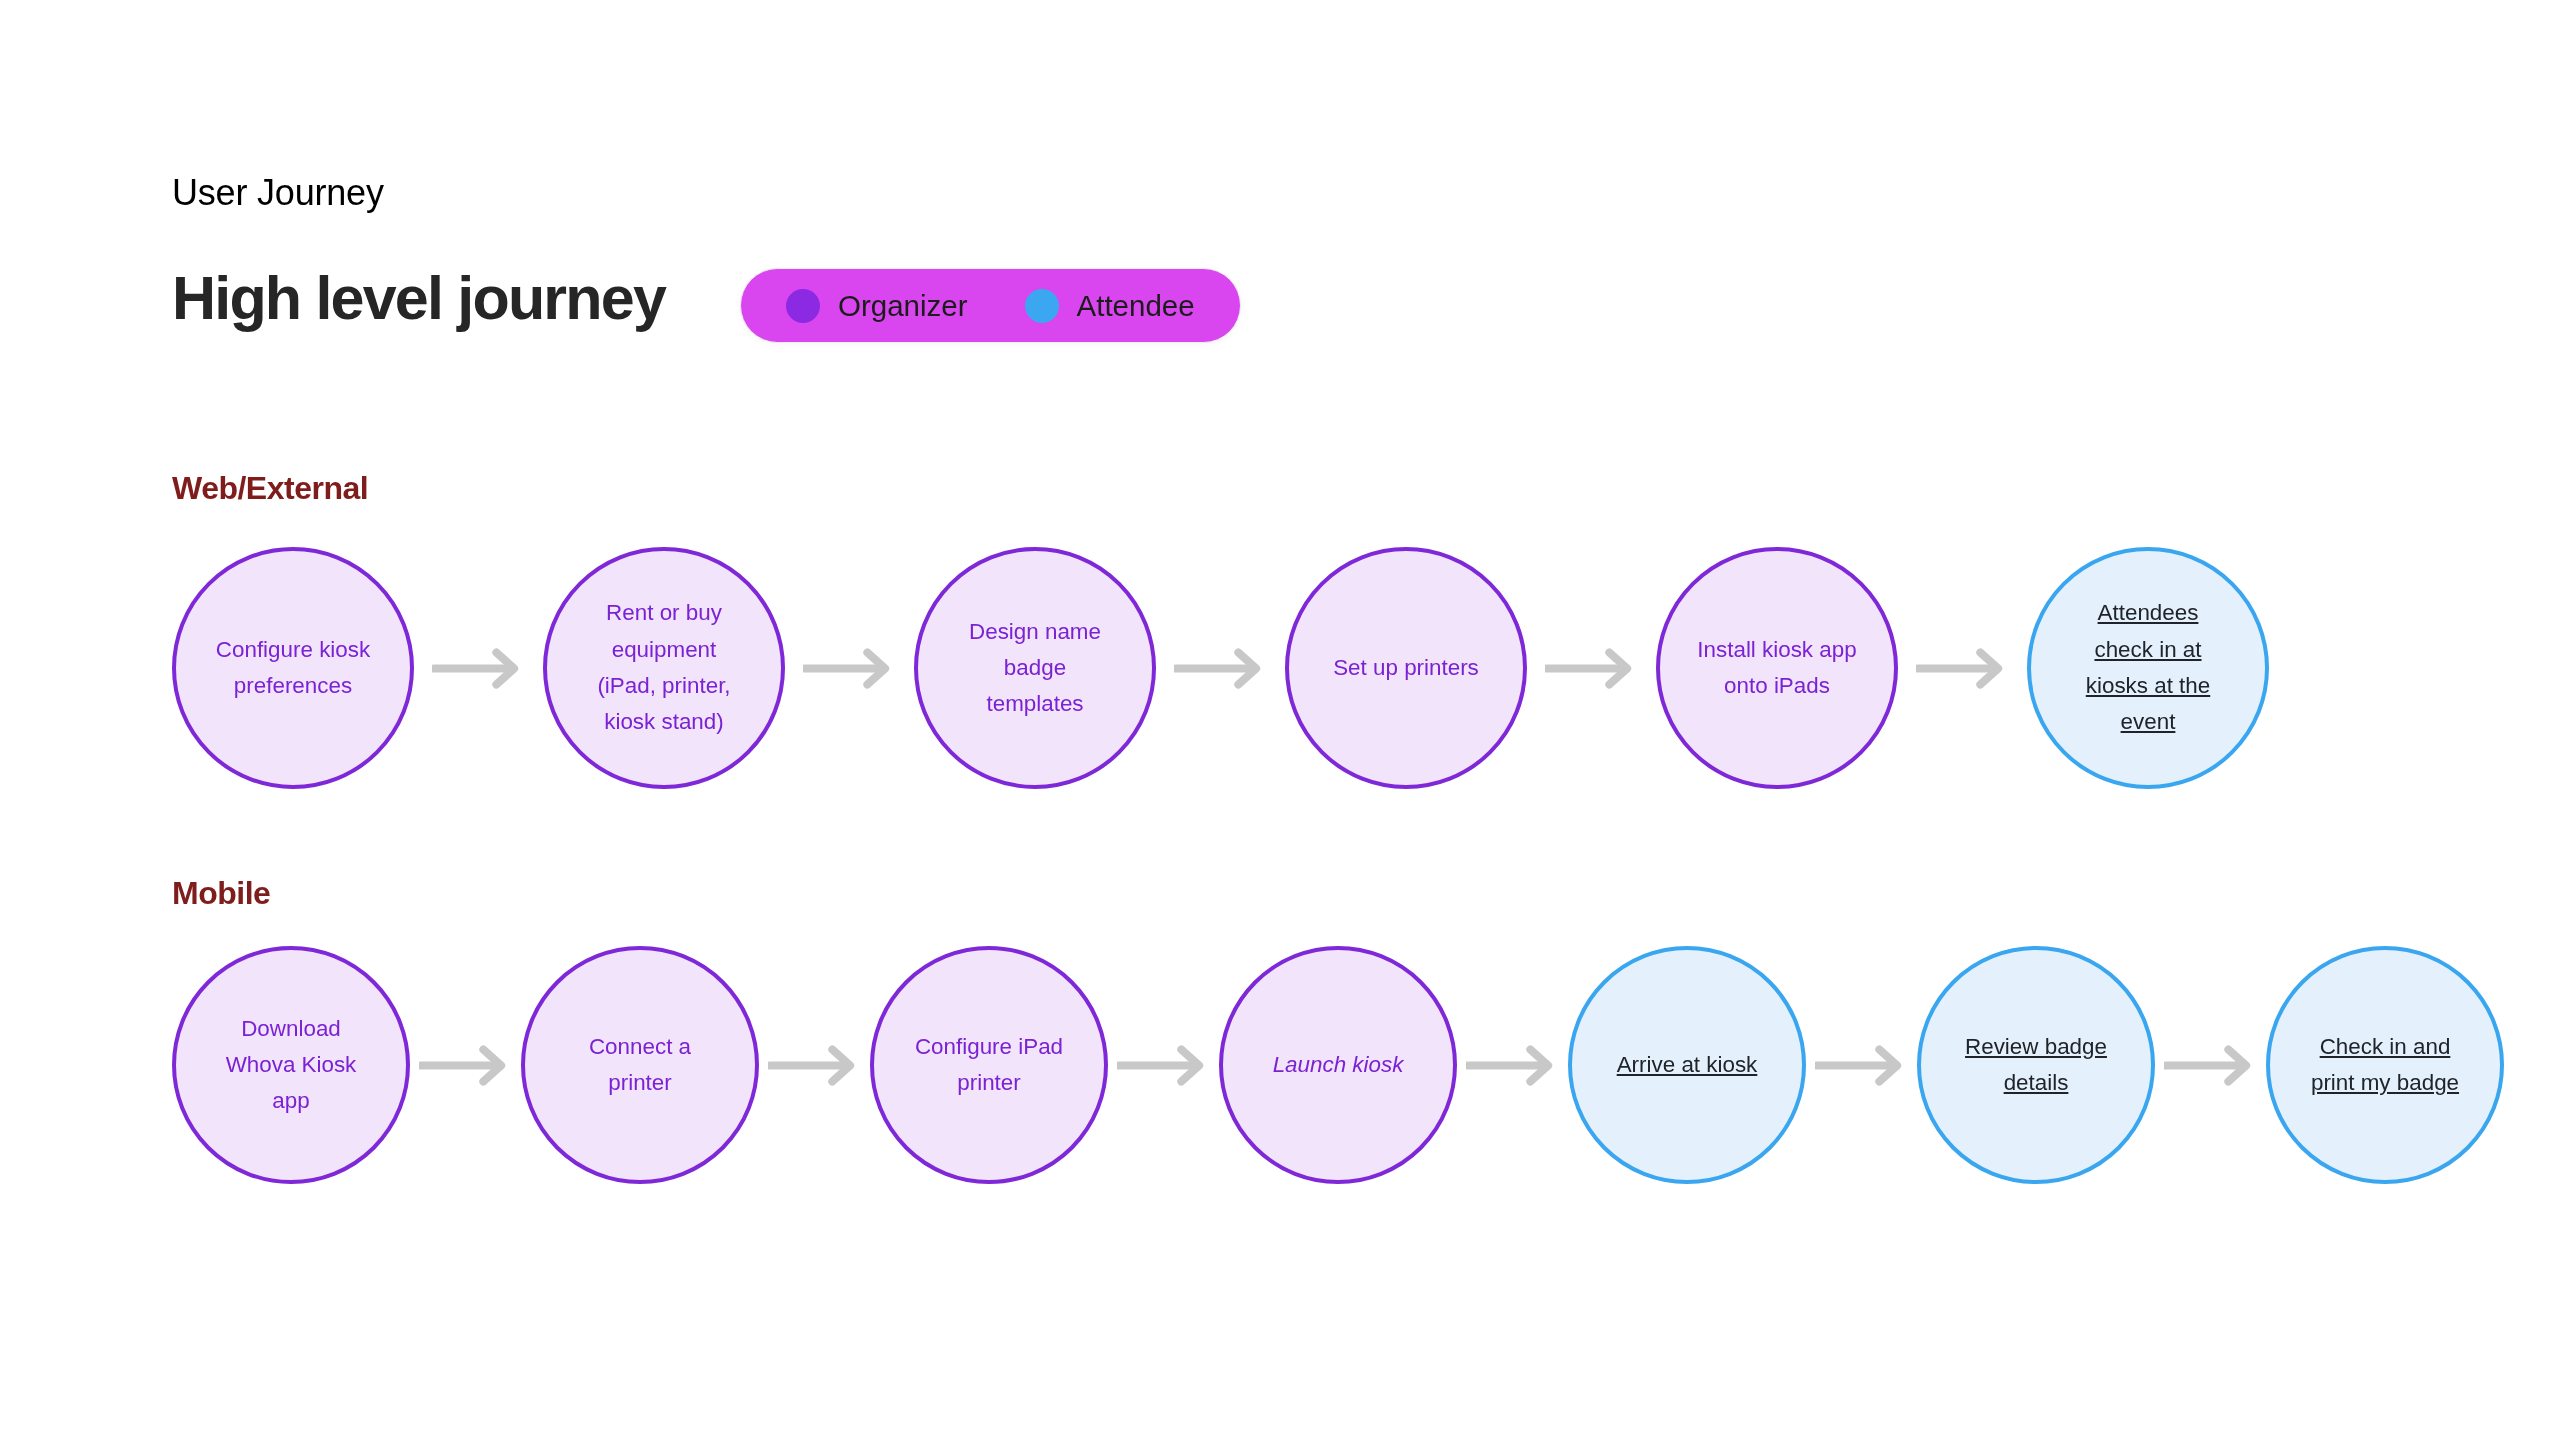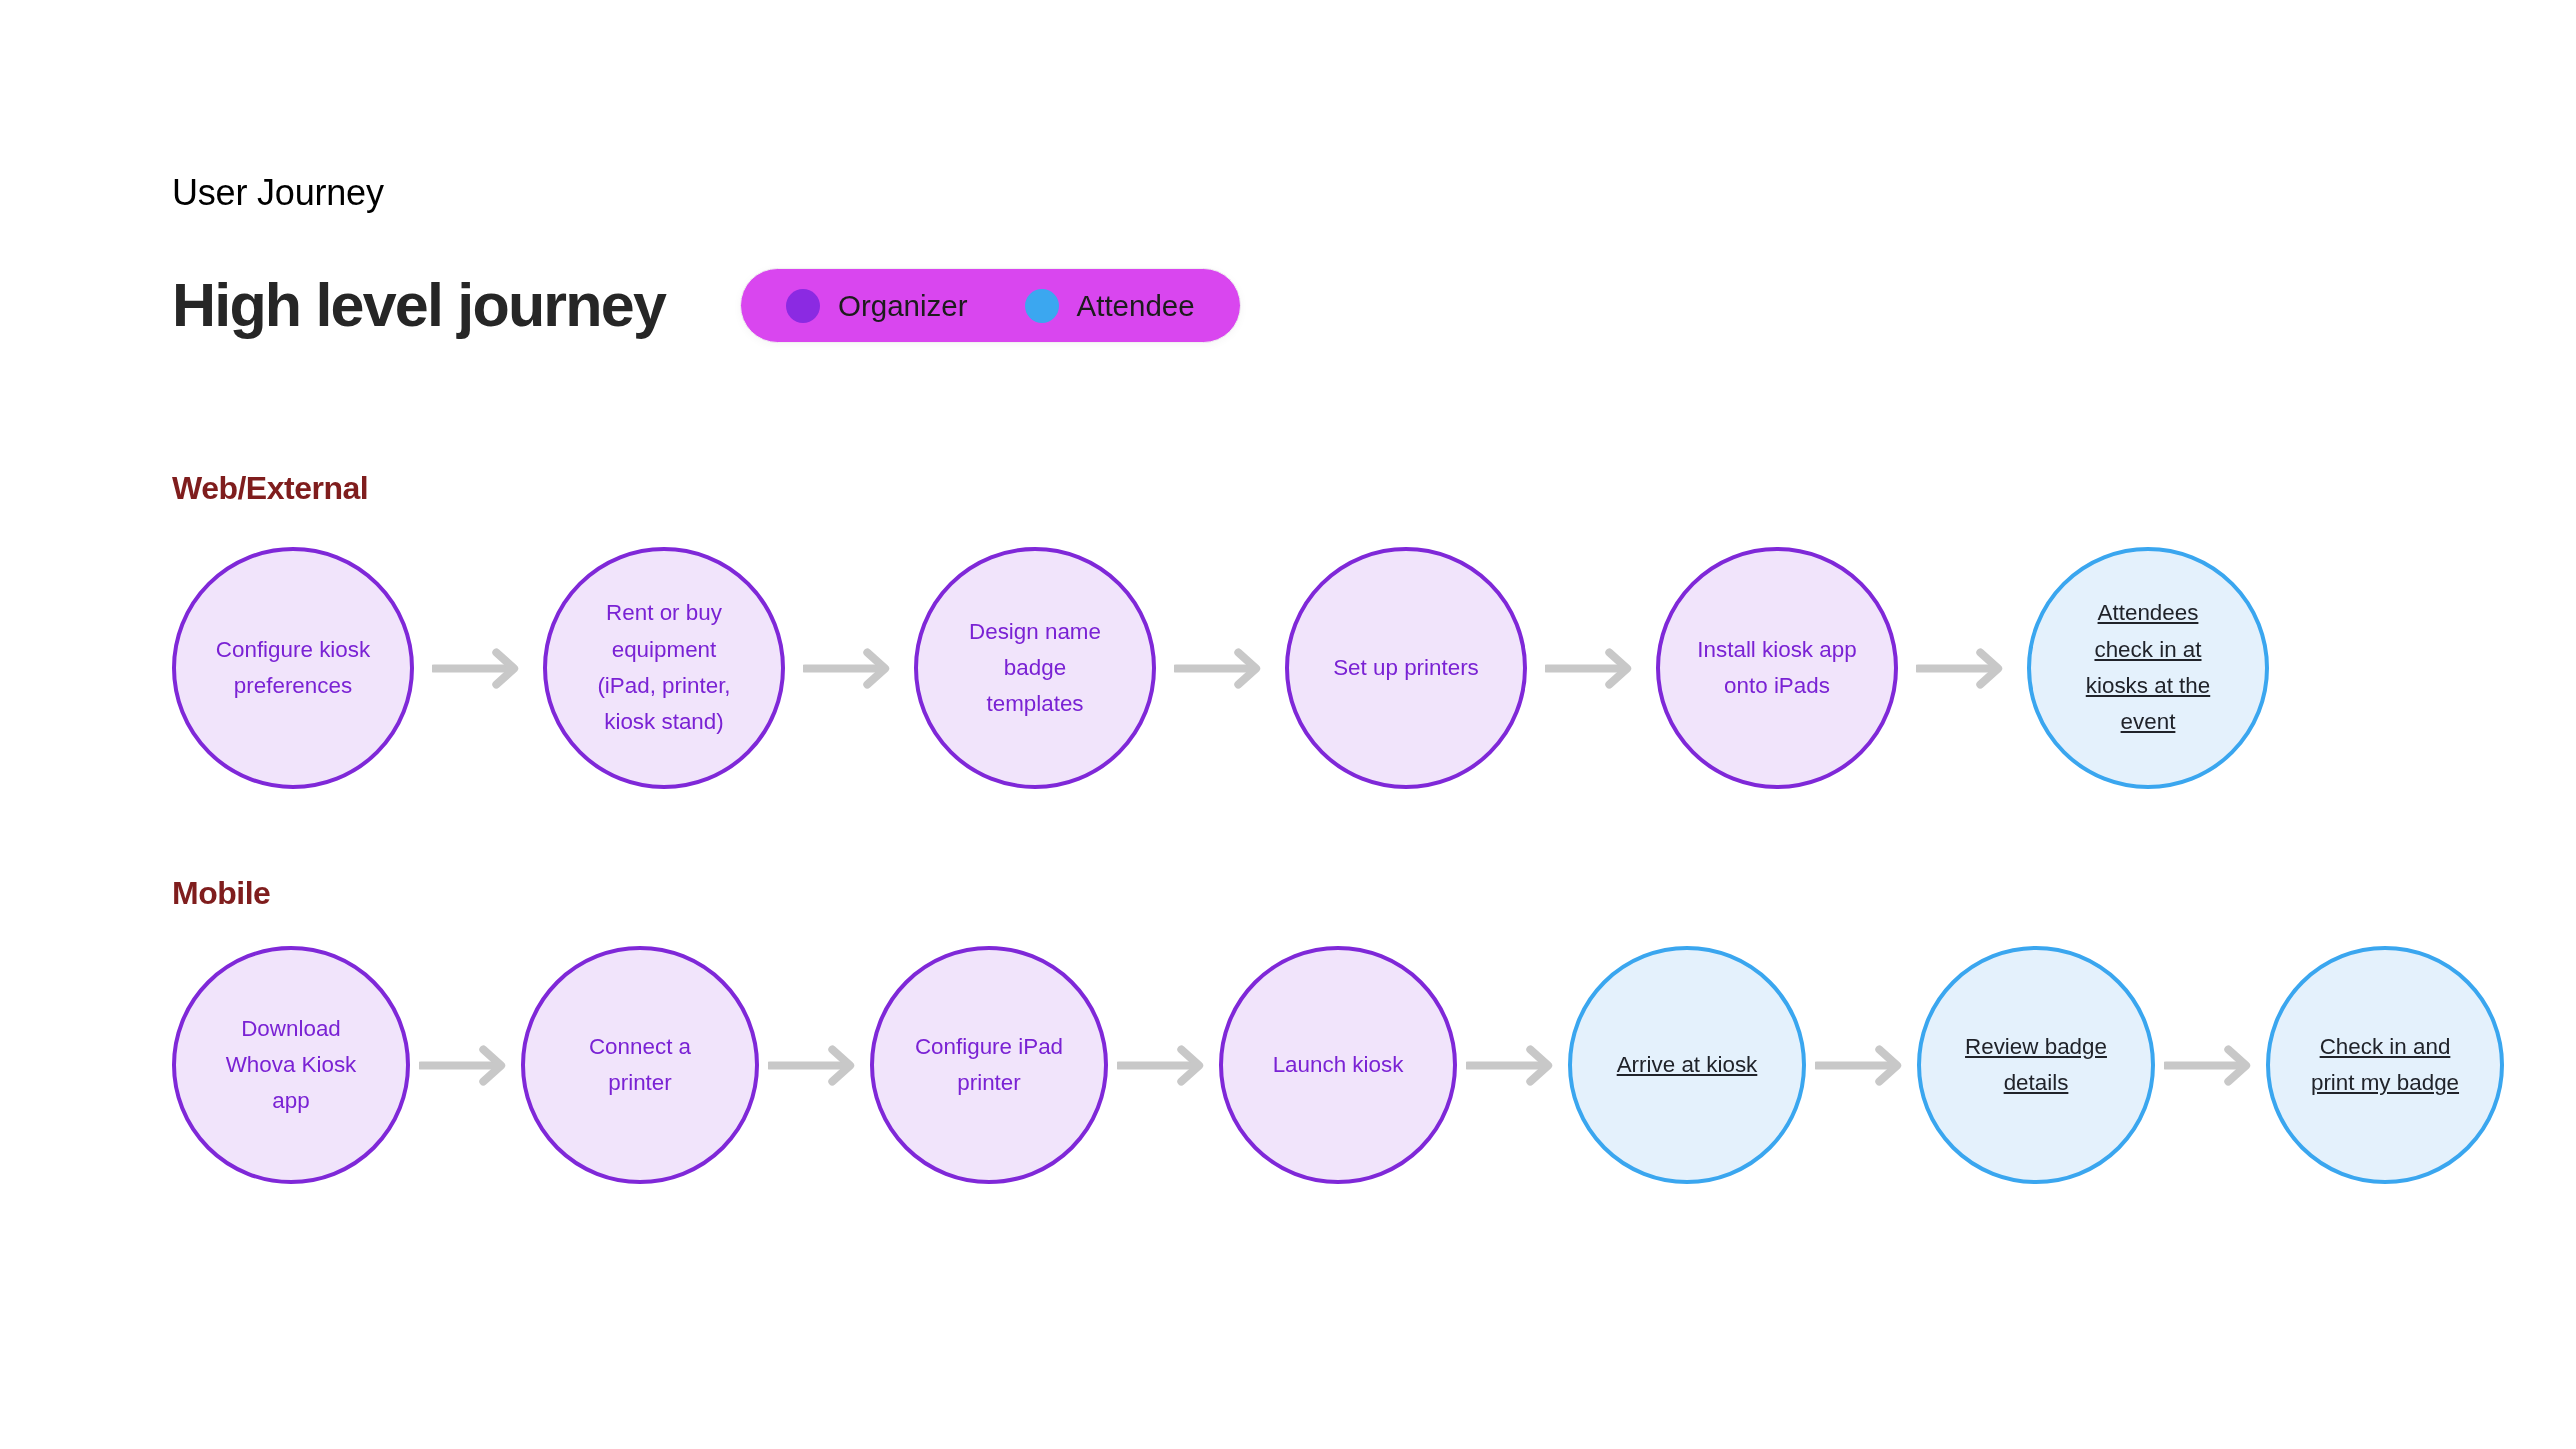--- a/index.html
+++ b/index.html
@@ -31,21 +31,20 @@
     letter-spacing: -0.2px;
     color: #000000;
     line-height: 1;
   }
 
   .title-row {
     position: absolute;
     left: 172px;
     top: 268px;
     display: flex;
-    align-items: center;
     gap: 75px;
   }
 
   .page-title {
     font-size: 61px;
     font-weight: 700;
     letter-spacing: -1.8px;
     color: #262626;
     line-height: 1;
     white-space: nowrap;
@@ -252,21 +251,21 @@
       <div class="node organizer" style="width: 238px; height: 238px;">
         <div class="node-label">Configure iPad
 printer</div>
       </div>
       <div class="arrow">
         <svg width="93" height="41" viewBox="0 0 104 46" fill="none" aria-hidden="true">
           <path d="M2 23 H90" stroke="#c8c8c8" stroke-width="9" stroke-linecap="round"></path>
           <path d="M72 5 L92 23 L72 41" stroke="#c8c8c8" stroke-width="9" stroke-linecap="round" stroke-linejoin="round" fill="none"></path>
         </svg>
       </div>
-      <div class="node organizer" style="width: 238px; height: 238px;">
+      <div class="node organizer" style="width: 238px; height: 238px; font-style: italic;">
         <div class="node-label">Launch kiosk</div>
       </div>
       <div class="arrow">
         <svg width="93" height="41" viewBox="0 0 104 46" fill="none" aria-hidden="true">
           <path d="M2 23 H90" stroke="#c8c8c8" stroke-width="9" stroke-linecap="round"></path>
           <path d="M72 5 L92 23 L72 41" stroke="#c8c8c8" stroke-width="9" stroke-linecap="round" stroke-linejoin="round" fill="none"></path>
         </svg>
       </div>
       <div class="node attendee" style="width: 238px; height: 238px;">
         <div class="node-label">Arrive at kiosk</div>

